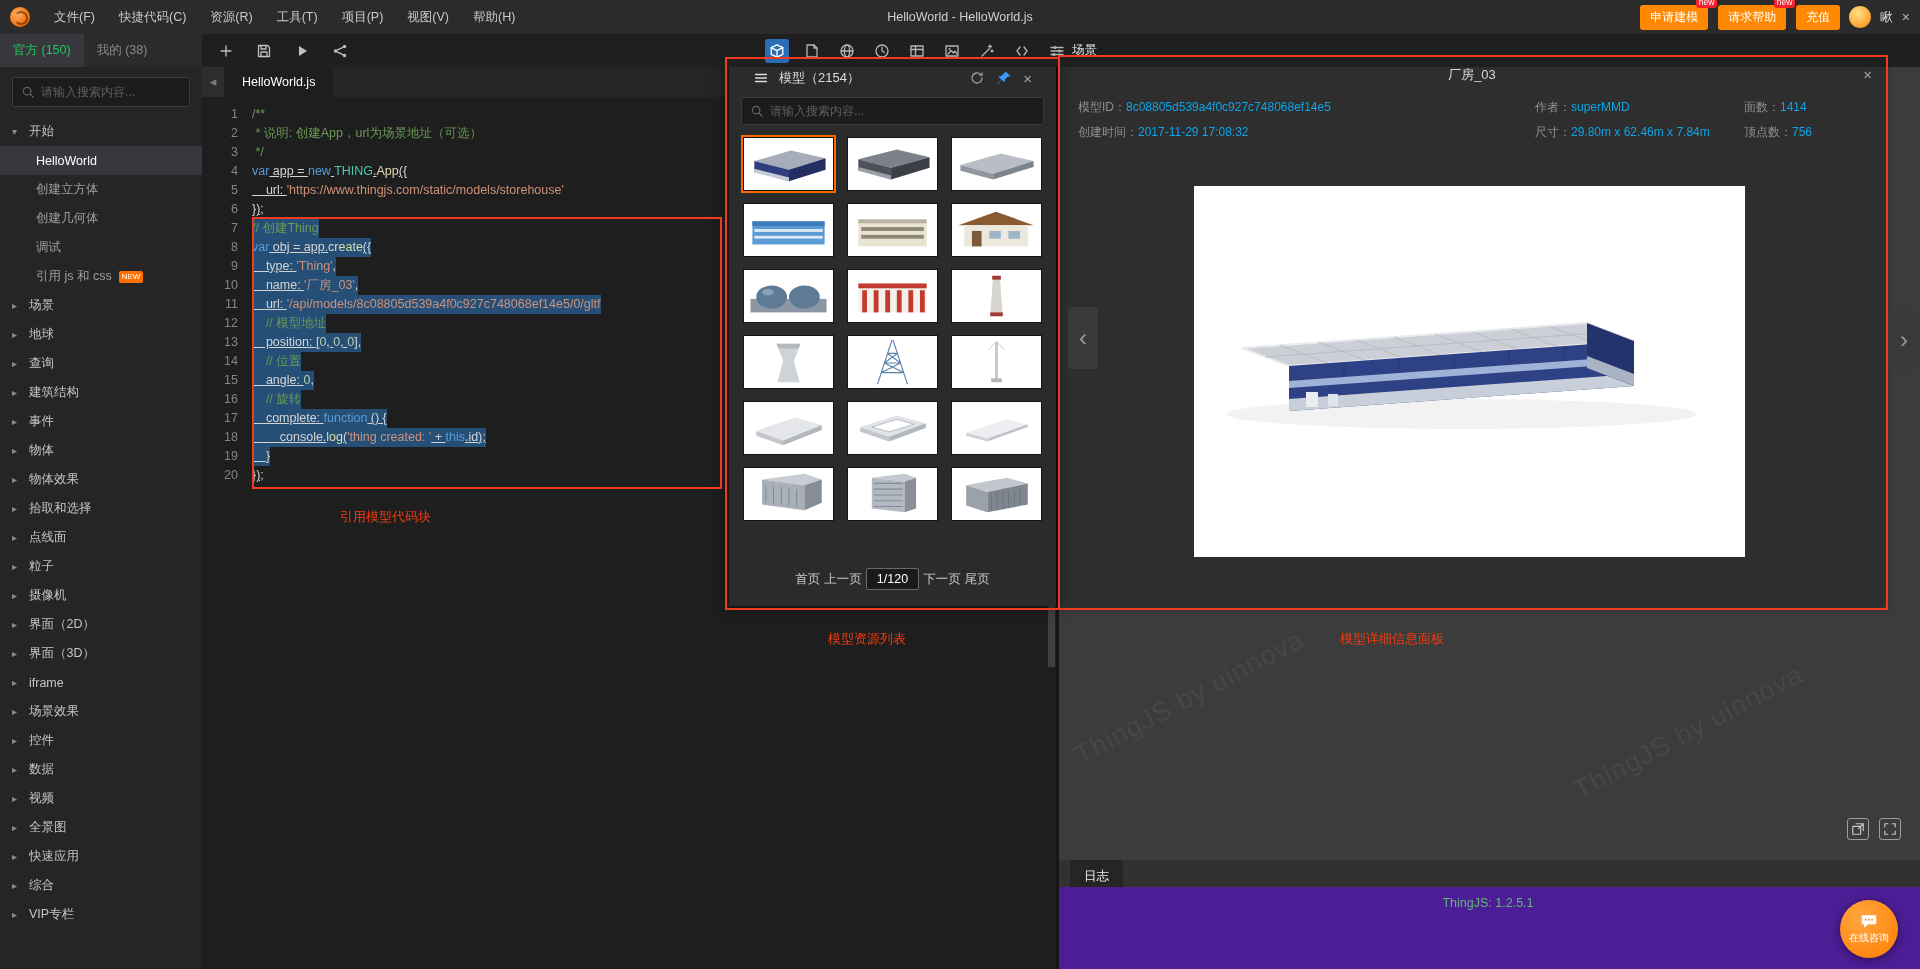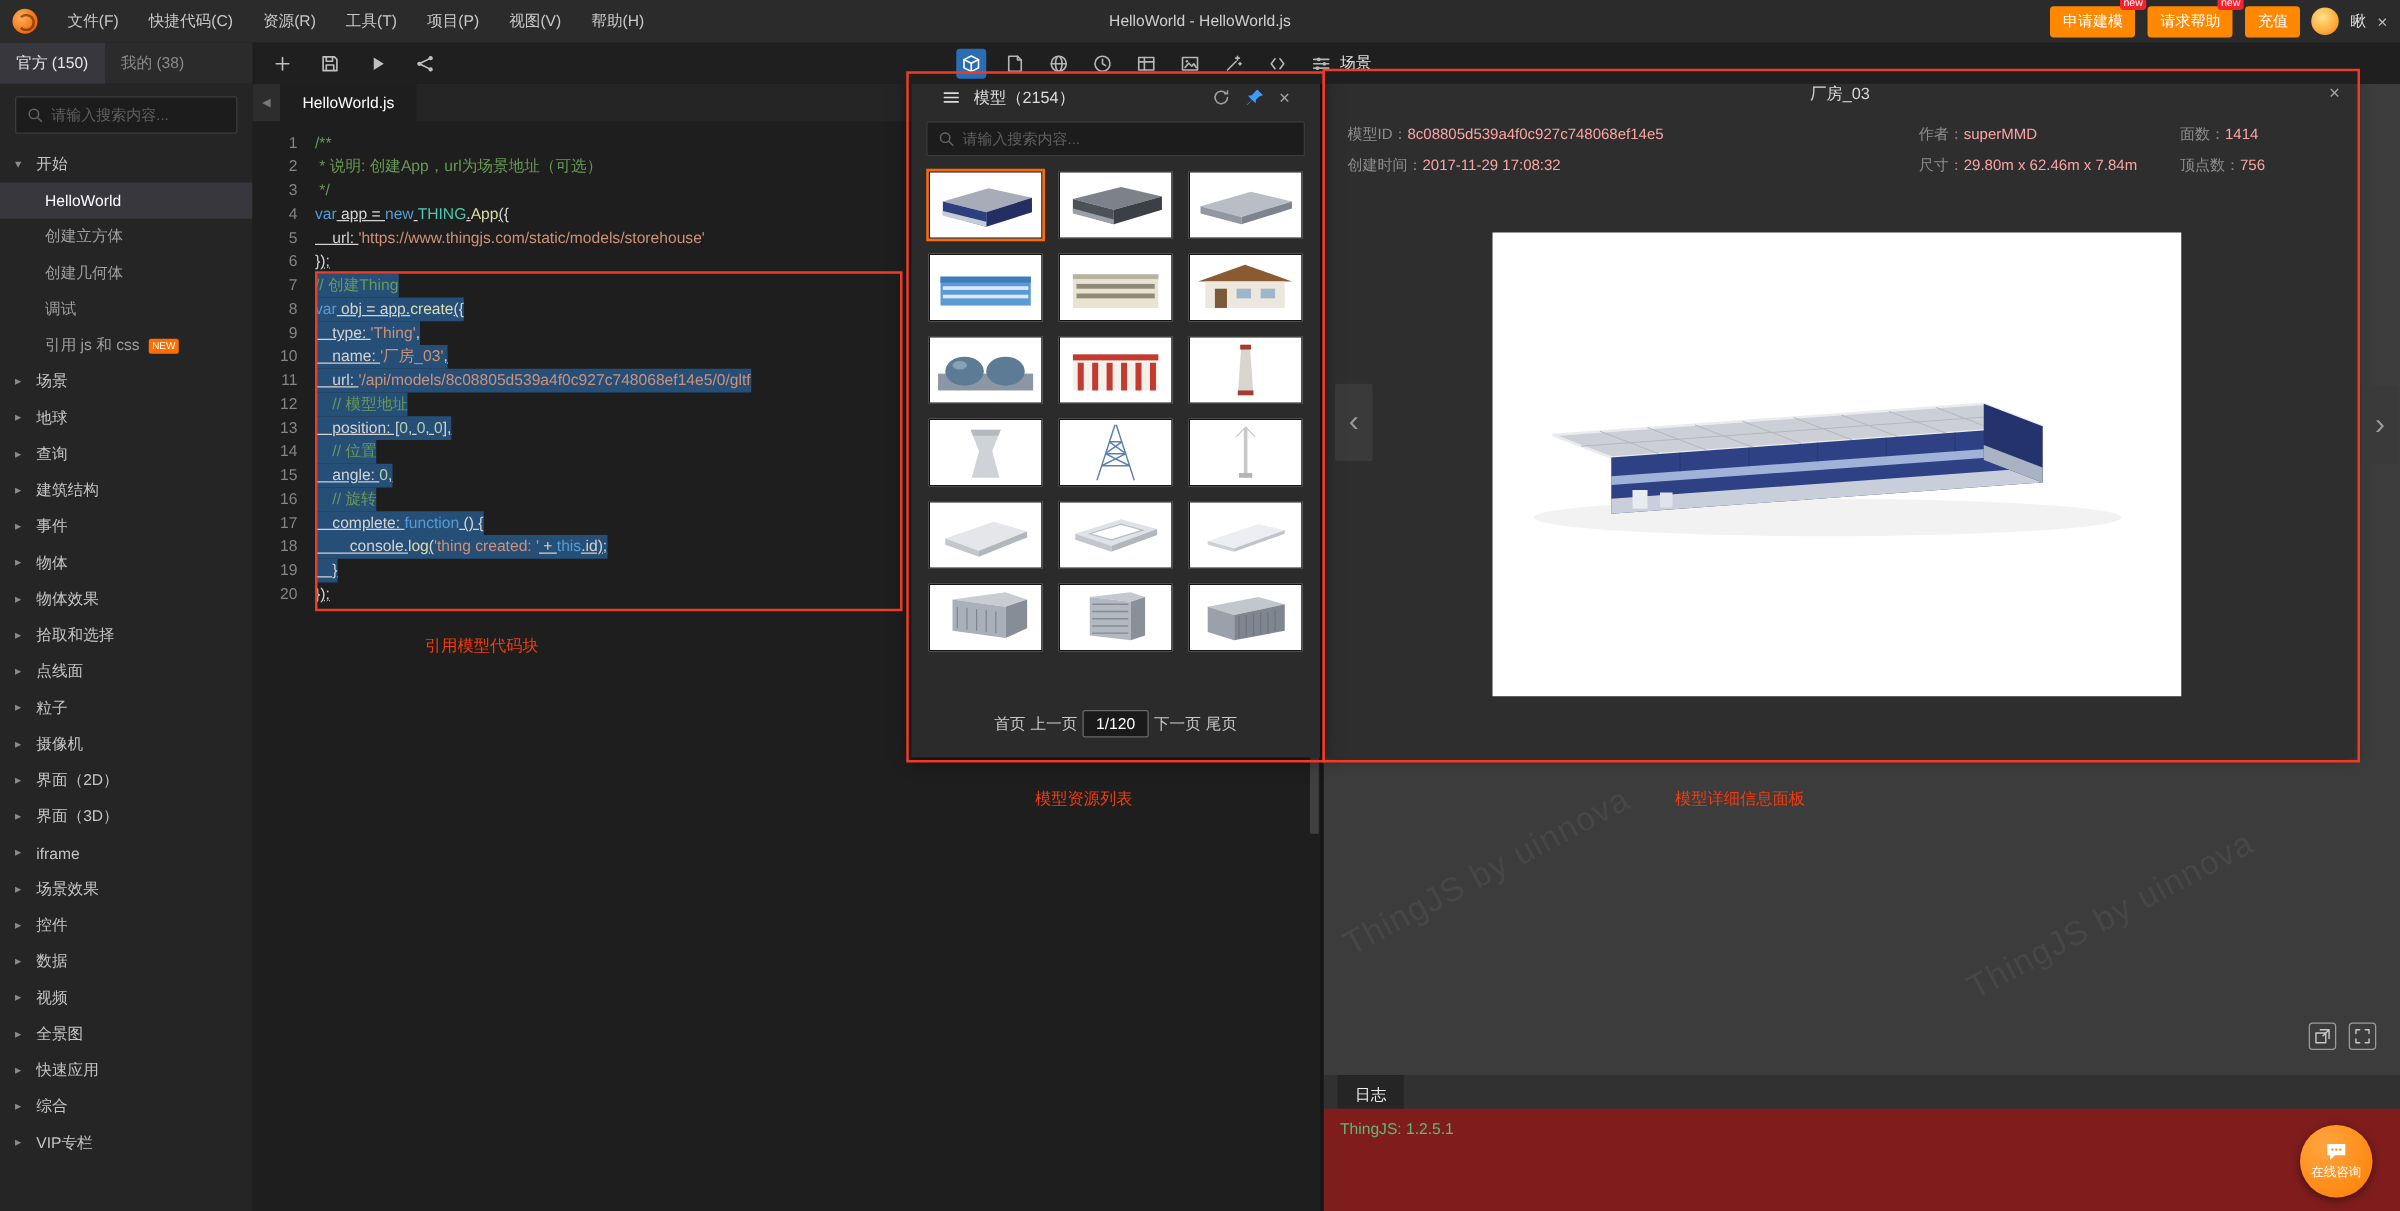--- a/index.html
+++ b/index.html
@@ -18,21 +18,21 @@
 .btn-orange{position:relative;background:#ff8800;color:#fff;font-size:12px;padding:4px 10px;border-radius:3px;white-space:nowrap;}
 .badge-new{position:absolute;top:-8px;right:-9px;background:#f5222d;color:#fff;font-size:8.5px;padding:0 3px;border-radius:3px;line-height:11px;}
 .avatar{width:22px;height:22px;border-radius:50%;background:radial-gradient(circle at 40% 35%,#ffe08a,#ffab3a 60%,#d97d18);}
 .username{color:#ddd;font-size:12.5px;}
 .win-close{color:#bbb;font-size:14px;}
 
 
 .toolbar-row{position:absolute;left:0;top:34px;width:1920px;height:33px;background:#1f1f1f;z-index:25;display:flex;}
 .res-tabs{width:202px;background:#2b2b2b;display:flex;flex:none;}
 .res-tab{padding:0 13px;display:flex;align-items:center;color:#8a8a8a;font-size:12.5px;}
-.res-tab.active{background:#37373d;color:#e5e5e5;}
+.res-tab.active{background:#37373d;color:#22c55e;}
 .ed-tools{display:flex;align-items:center;gap:22px;padding-left:16px;color:#c0c0c0;}
 .icon{display:inline-flex;width:16px;height:16px;flex:none;}
 .icon svg{width:100%;height:100%;}
 .icon.s14{width:14px;height:14px;}
 .icon.s18{width:20px;height:18px;}
 .scene-tools{position:absolute;left:765px;top:0;height:33px;display:flex;align-items:center;gap:11px;color:#b5b5b5;}
 .scene-tools .tool{width:24px;height:24px;display:flex;align-items:center;justify-content:center;border-radius:3px;}
 .scene-tools .tool.active{background:#2a6db5;color:#fff;}
 .ed-tools .tool{display:inline-flex;}
 .scene-title{position:absolute;left:1072px;top:0;height:33px;display:flex;align-items:center;color:#e2e2e2;font-size:12.5px;}
@@ -65,29 +65,29 @@
 
 
 .v-divider{position:absolute;left:1056px;top:67px;width:3px;height:902px;background:#161616;z-index:6;}
 .scene{position:absolute;left:1056px;top:67px;width:864px;height:902px;background:#3c3c3c;z-index:3;overflow:hidden;}
 .watermark{position:absolute;color:rgba(255,255,255,.06);font-size:27px;transform:rotate(-28deg);white-space:nowrap;letter-spacing:1px;}
 .fs-buttons{position:absolute;left:791px;top:751px;display:flex;gap:10px;}
 .fs-btn{width:22px;height:22px;border:1.5px solid #9c9c9c;border-radius:3px;color:#c7c7c7;display:flex;align-items:center;justify-content:center;padding:3px;}
 .fs-btn svg{width:100%;height:100%;}
 .log-bar{position:absolute;left:0;top:793px;width:864px;height:27px;background:#313131;display:flex;align-items:stretch;}
 .log-tab{margin-left:14px;padding:16px 14px;background:#252526;color:#eee;display:flex;align-items:center;font-size:12.5px;}
-.log-body{position:absolute;left:0;top:820px;width:864px;height:82px;background:#7f1d1d;color:#5fb878;padding:9px 16px;font-size:12.5px;}
+.log-body{position:absolute;left:0;top:820px;width:864px;height:82px;background:#4c1d95;color:#5fb878;padding:9px 16px;font-size:12.5px;text-align:center;}
 
 
 .detail-panel{position:absolute;left:1060px;top:59px;width:824px;height:547px;background:#2e2e2e;z-index:15;box-shadow:0 0 10px rgba(0,0,0,.5);}
 .dp-header{height:32px;display:flex;align-items:center;justify-content:center;color:#d8d8d8;font-size:13px;position:relative;}
 .dp-close{position:absolute;right:12px;top:7px;color:#a5a5a5;font-size:15px;}
 .dp-info{display:grid;grid-template-columns:457px 209px 1fr;padding:8px 0 0 18px;row-gap:8px;color:#9a9a9a;font-size:12px;}
 .dp-lbl{color:#8e8e8e;}
-.dp-val{color:#fca5a5;}
+.dp-val{color:#0ea5e9;}
 .viewer{position:absolute;left:134px;top:127px;width:551px;height:371px;background:#ffffff;}
 .viewer svg{width:100%;height:100%;display:block;}
 .nav-chip{position:absolute;width:30px;height:62px;background:#3a3a3a;color:#9a9a9a;display:flex;align-items:center;justify-content:center;font-size:24px;border-radius:2px;z-index:16;}
 
 
 .model-panel{position:absolute;left:729px;top:61px;width:327px;height:545px;background:#2b2b2b;z-index:20;box-shadow:0 0 14px rgba(0,0,0,.65);display:flex;flex-direction:column;}
 .mp-header{height:34px;display:flex;align-items:center;padding:0 24px;gap:10px;color:#dcdcdc;flex:none;}
 .mp-title{font-size:13px;}
 .mp-right{margin-left:auto;display:flex;gap:11px;align-items:center;color:#9e9e9e;}
 .mp-right .pin{color:#3d9bff;}

